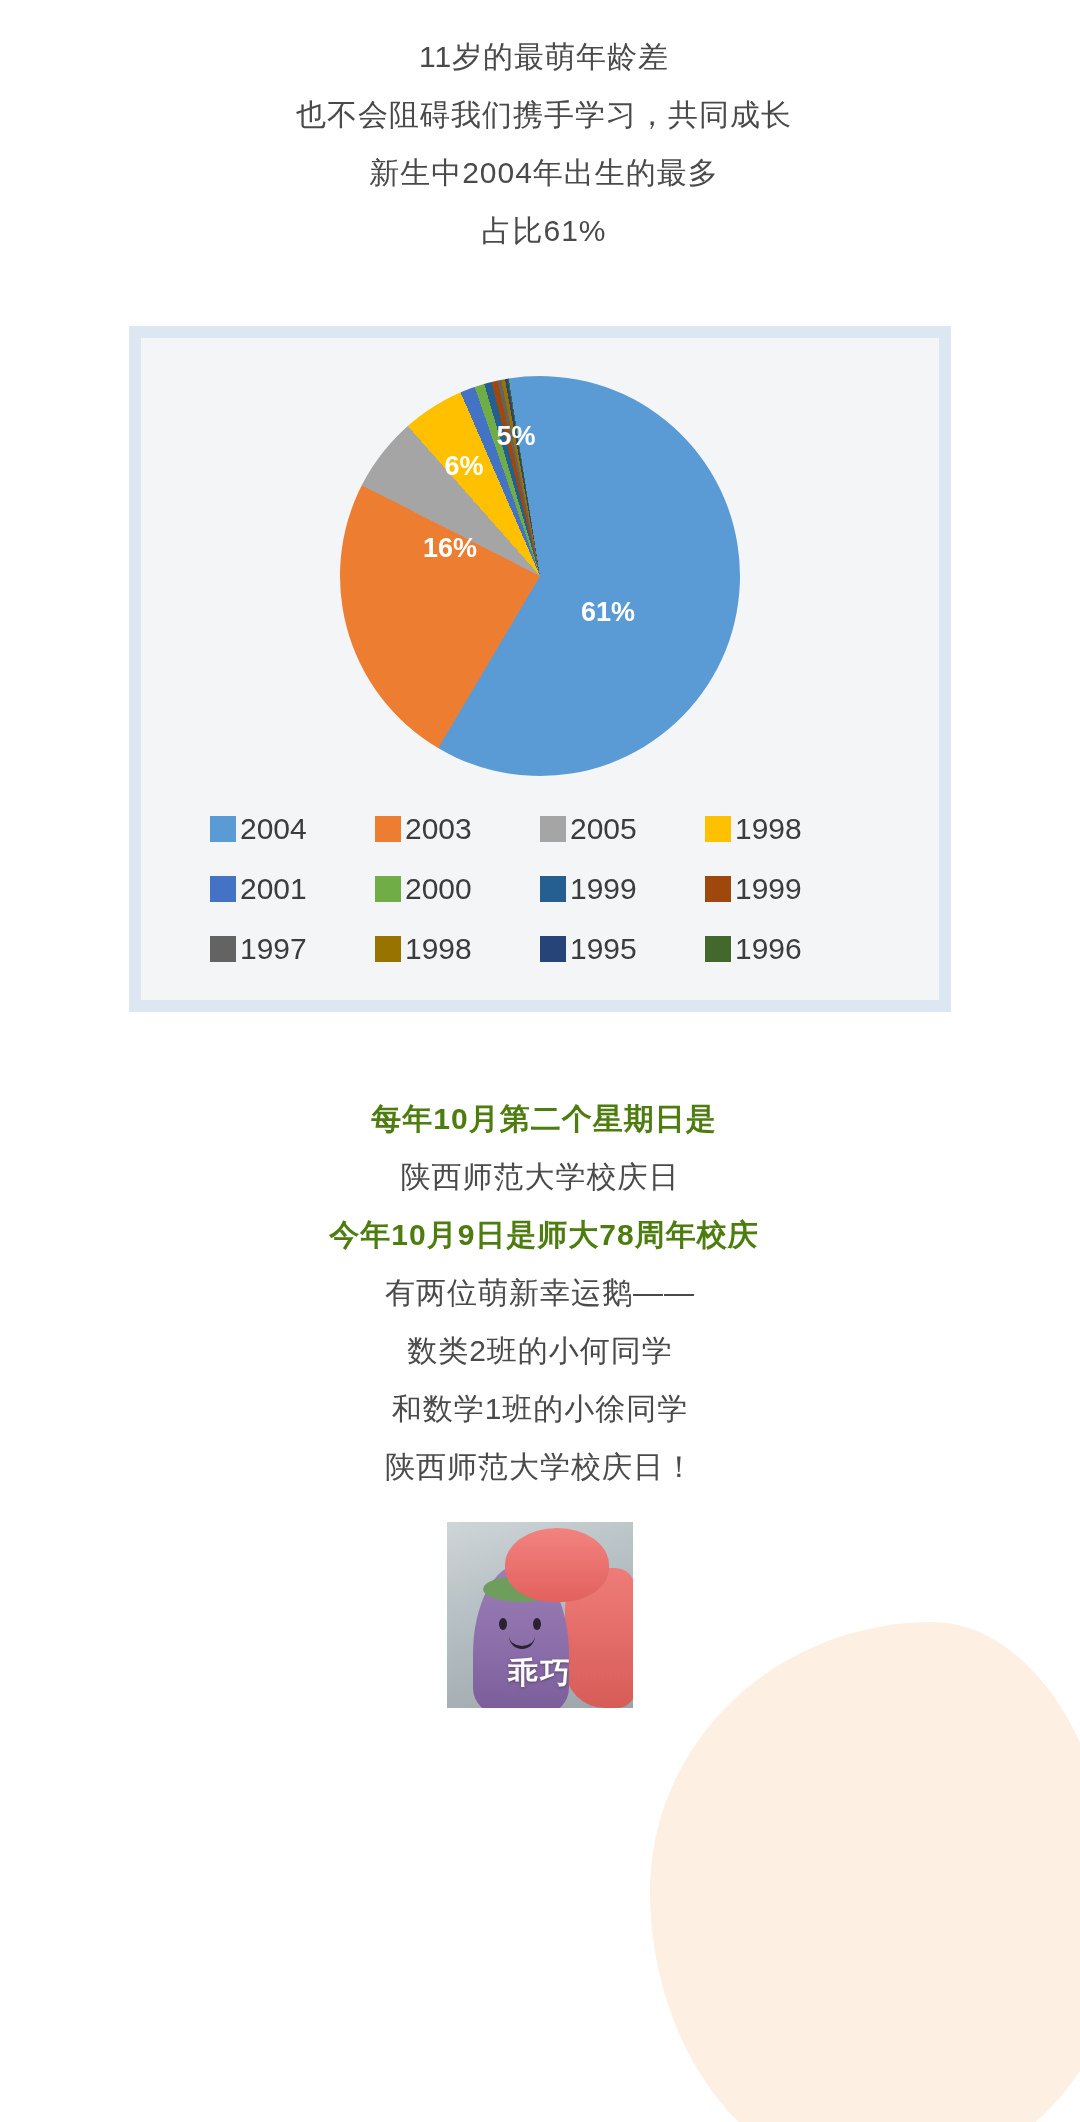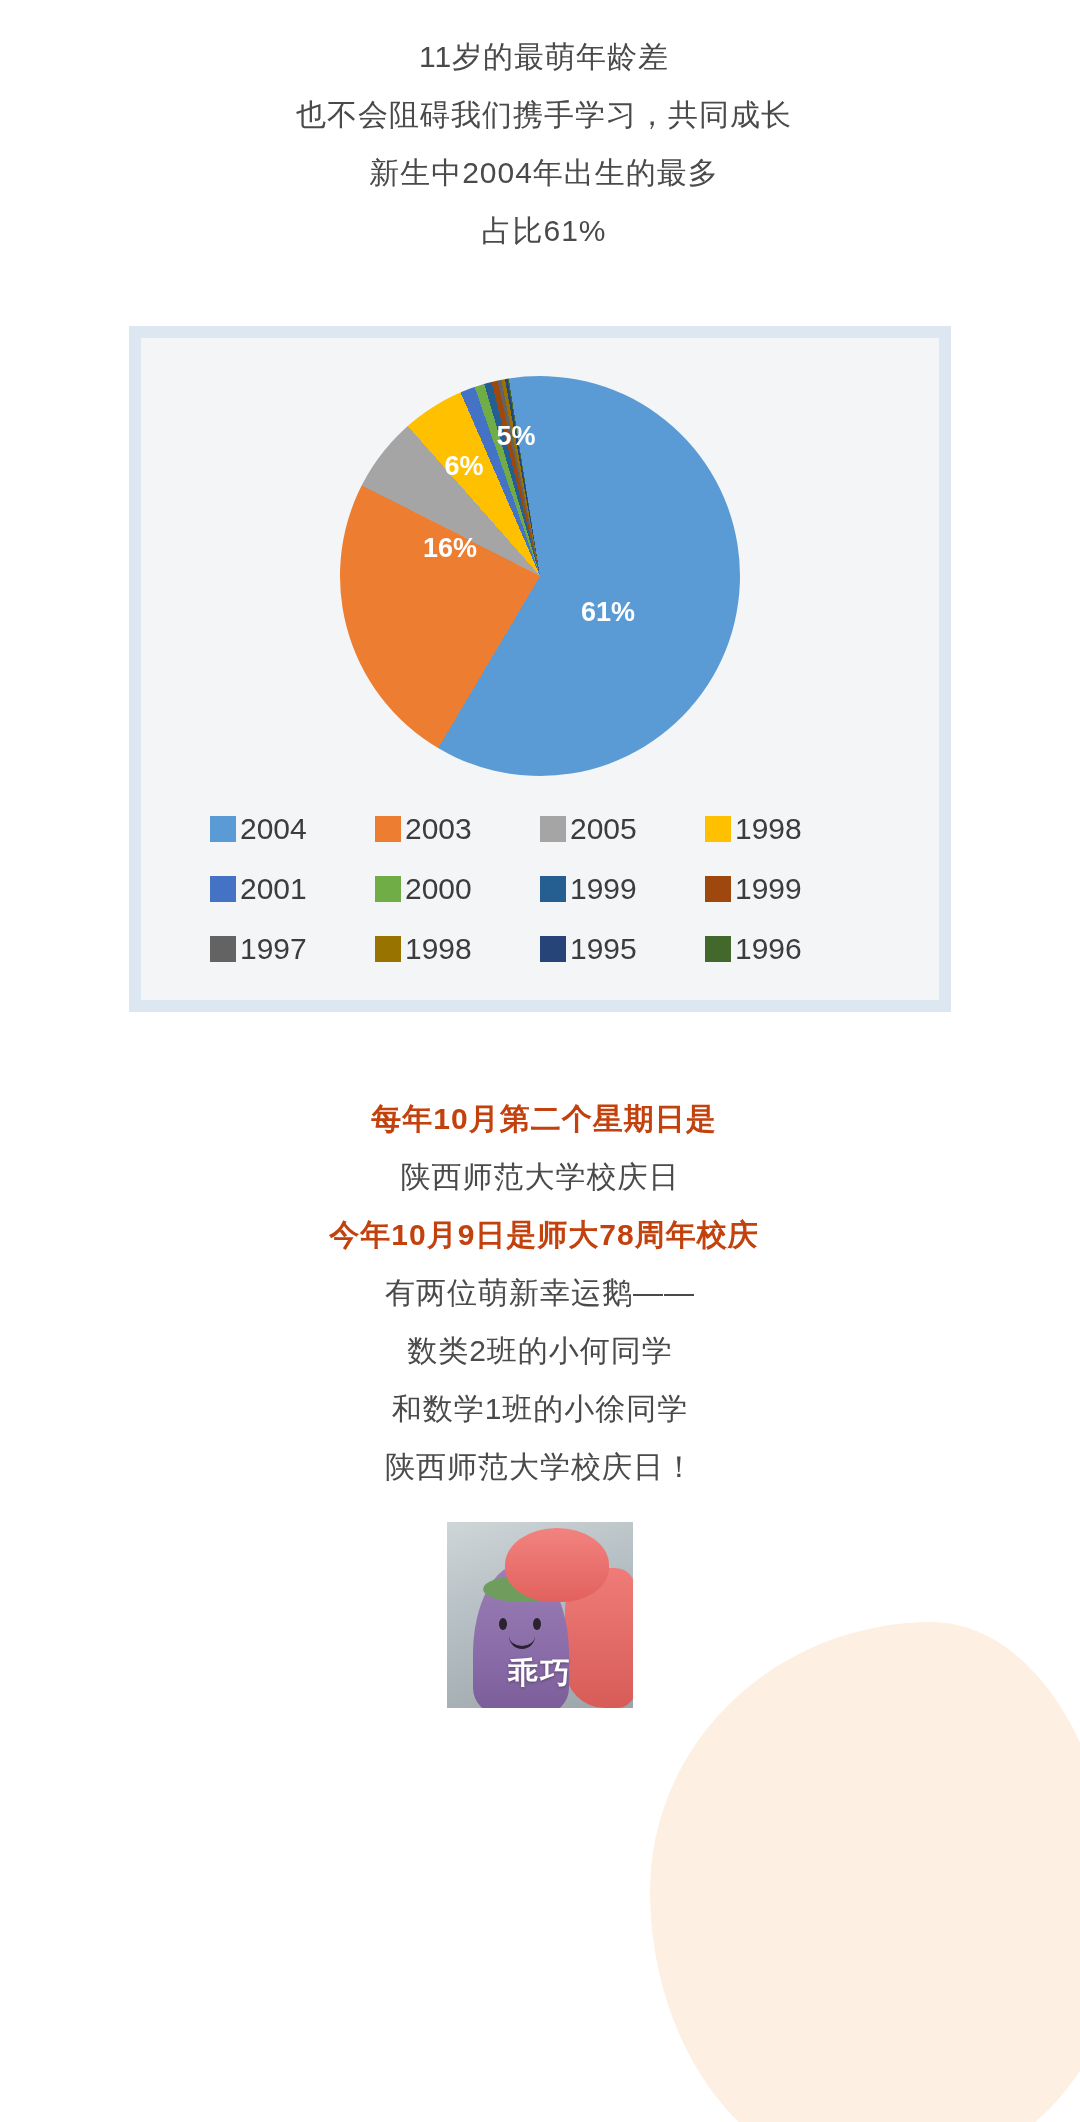--- a/index.html
+++ b/index.html
@@ -39,21 +39,21 @@
   }
   .line {
     font-size: 30px;
     line-height: 1.0;
     letter-spacing: 1px;
     color: #4a4a4a;
     padding: 14px 0;
   }
   .line.bold {
     font-weight: bold;
-    color: #c2410c;
+    color: #4d7c0f;
     margin-left: 8px;
   }
 
   .top-text {
     padding-top: 28px;
     padding-left: 8px;
   }
 
   
   .chart-card-wrap {

